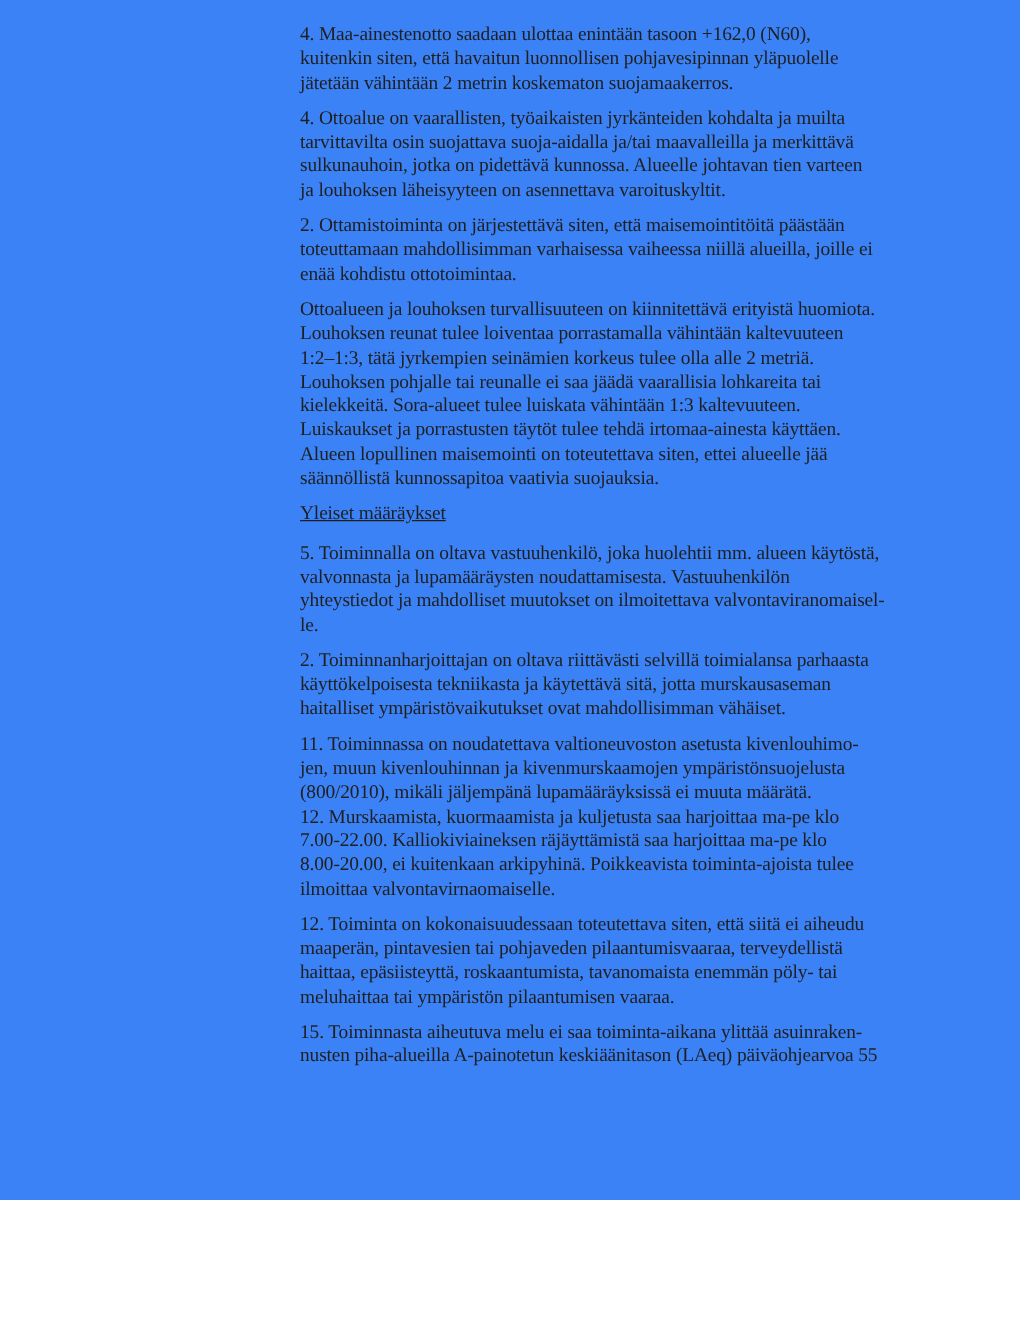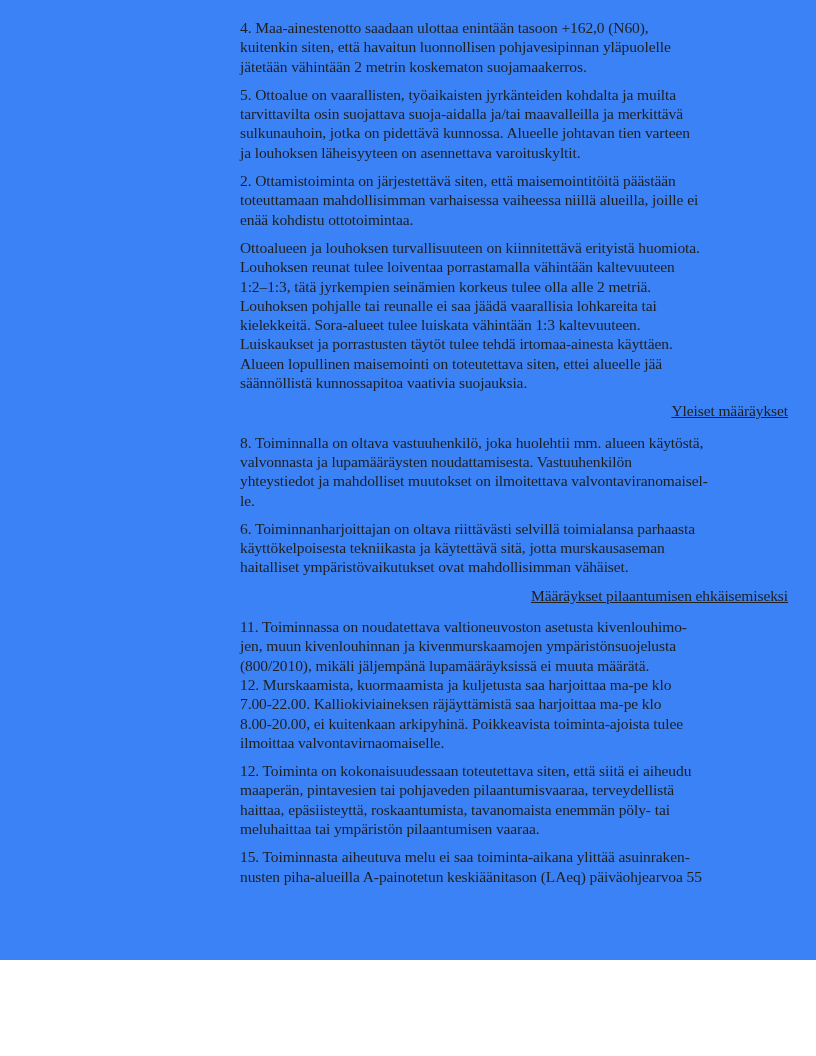--- a/index.html
+++ b/index.html
@@ -28,55 +28,53 @@
   .para {
     margin: 0 0 9px 0;
     white-space: pre;
   }
   .heading {
     margin: 0 0 12px 0;
     font-size: 15.5px;
     font-weight: normal;
     text-decoration: underline;
     white-space: pre;
-    text-align: right;
   }
 </style>
 </head>
 <body>
 
 <div class="page">
   <div class="content">
     <p class="para">4. Maa-ainestenotto saadaan ulottaa enintään tasoon +162,0 (N60),
 kuitenkin siten, että havaitun luonnollisen pohjavesipinnan yläpuolelle
 jätetään vähintään 2 metrin koskematon suojamaakerros.</p>
-    <p class="para">5. Ottoalue on vaarallisten, työaikaisten jyrkänteiden kohdalta ja muilta
+    <p class="para">4. Ottoalue on vaarallisten, työaikaisten jyrkänteiden kohdalta ja muilta
 tarvittavilta osin suojattava suoja-aidalla ja/tai maavalleilla ja merkittävä
 sulkunauhoin, jotka on pidettävä kunnossa. Alueelle johtavan tien varteen
 ja louhoksen läheisyyteen on asennettava varoituskyltit.</p>
     <p class="para">2. Ottamistoiminta on järjestettävä siten, että maisemointitöitä päästään
 toteuttamaan mahdollisimman varhaisessa vaiheessa niillä alueilla, joille ei
 enää kohdistu ottotoimintaa.</p>
     <p class="para">Ottoalueen ja louhoksen turvallisuuteen on kiinnitettävä erityistä huomiota.
 Louhoksen reunat tulee loiventaa porrastamalla vähintään kaltevuuteen
 1:2–1:3, tätä jyrkempien seinämien korkeus tulee olla alle 2 metriä.
 Louhoksen pohjalle tai reunalle ei saa jäädä vaarallisia lohkareita tai
 kielekkeitä. Sora-alueet tulee luiskata vähintään 1:3 kaltevuuteen.
 Luiskaukset ja porrastusten täytöt tulee tehdä irtomaa-ainesta käyttäen.
 Alueen lopullinen maisemointi on toteutettava siten, ettei alueelle jää
 säännöllistä kunnossapitoa vaativia suojauksia.</p>
     <h2 class="heading">Yleiset määräykset</h2>
-    <p class="para">8. Toiminnalla on oltava vastuuhenkilö, joka huolehtii mm. alueen käytöstä,
+    <p class="para">5. Toiminnalla on oltava vastuuhenkilö, joka huolehtii mm. alueen käytöstä,
 valvonnasta ja lupamääräysten noudattamisesta. Vastuuhenkilön
 yhteystiedot ja mahdolliset muutokset on ilmoitettava valvontaviranomaisel-
 le.</p>
-    <p class="para">6. Toiminnanharjoittajan on oltava riittävästi selvillä toimialansa parhaasta
+    <p class="para">2. Toiminnanharjoittajan on oltava riittävästi selvillä toimialansa parhaasta
 käyttökelpoisesta tekniikasta ja käytettävä sitä, jotta murskausaseman
 haitalliset ympäristövaikutukset ovat mahdollisimman vähäiset.</p>
-    <h2 class="heading">Määräykset pilaantumisen ehkäisemiseksi</h2>
     <p class="para">11. Toiminnassa on noudatettava valtioneuvoston asetusta kivenlouhimo-
 jen, muun kivenlouhinnan ja kivenmurskaamojen ympäristönsuojelusta
 (800/2010), mikäli jäljempänä lupamääräyksissä ei muuta määrätä.
 12. Murskaamista, kuormaamista ja kuljetusta saa harjoittaa ma-pe klo
 7.00-22.00. Kalliokiviaineksen räjäyttämistä saa harjoittaa ma-pe klo
 8.00-20.00, ei kuitenkaan arkipyhinä. Poikkeavista toiminta-ajoista tulee
 ilmoittaa valvontavirnaomaiselle.</p>
     <p class="para">12. Toiminta on kokonaisuudessaan toteutettava siten, että siitä ei aiheudu
 maaperän, pintavesien tai pohjaveden pilaantumisvaaraa, terveydellistä
 haittaa, epäsiisteyttä, roskaantumista, tavanomaista enemmän pöly- tai

